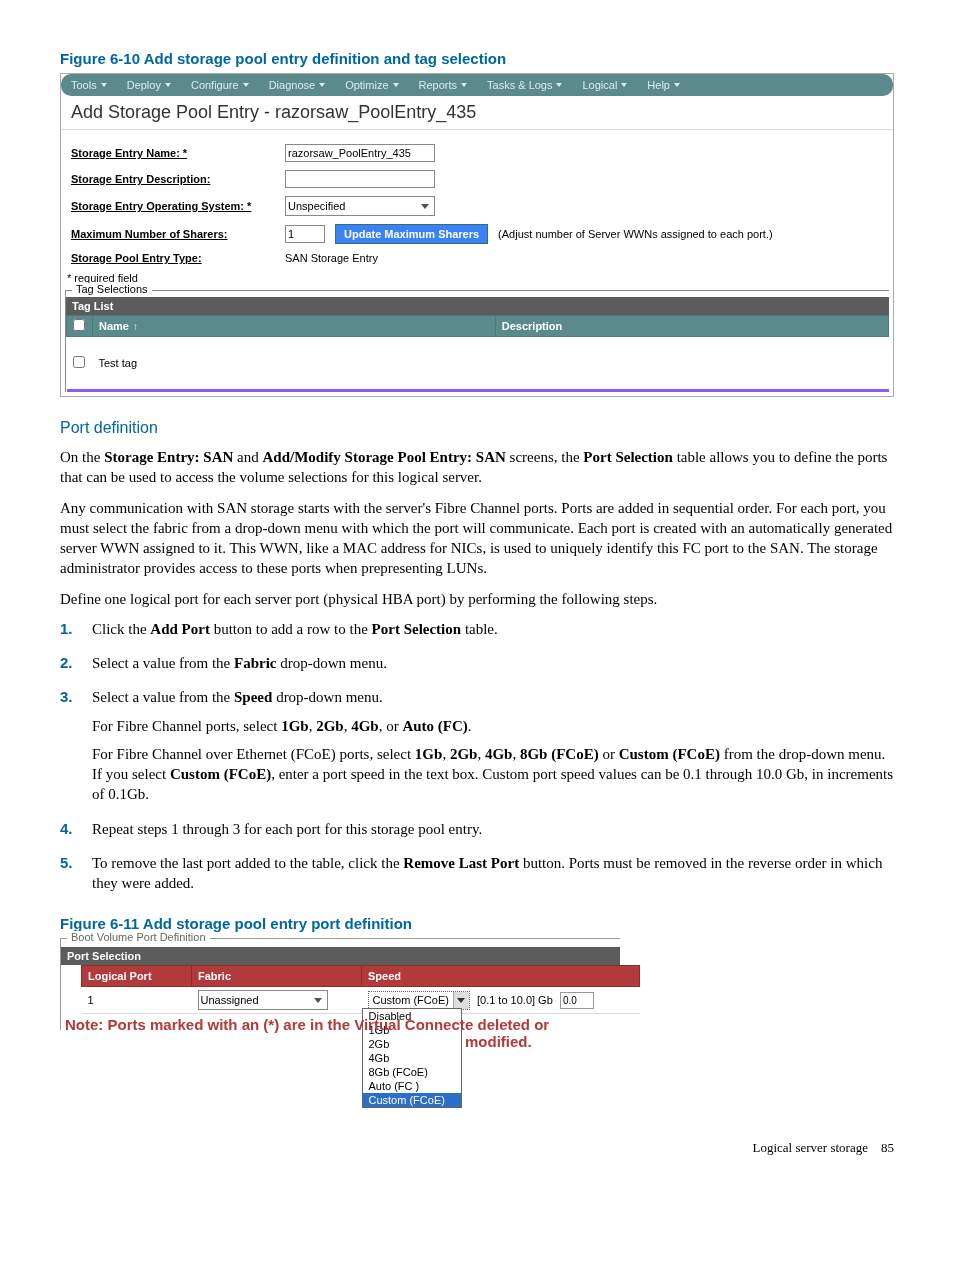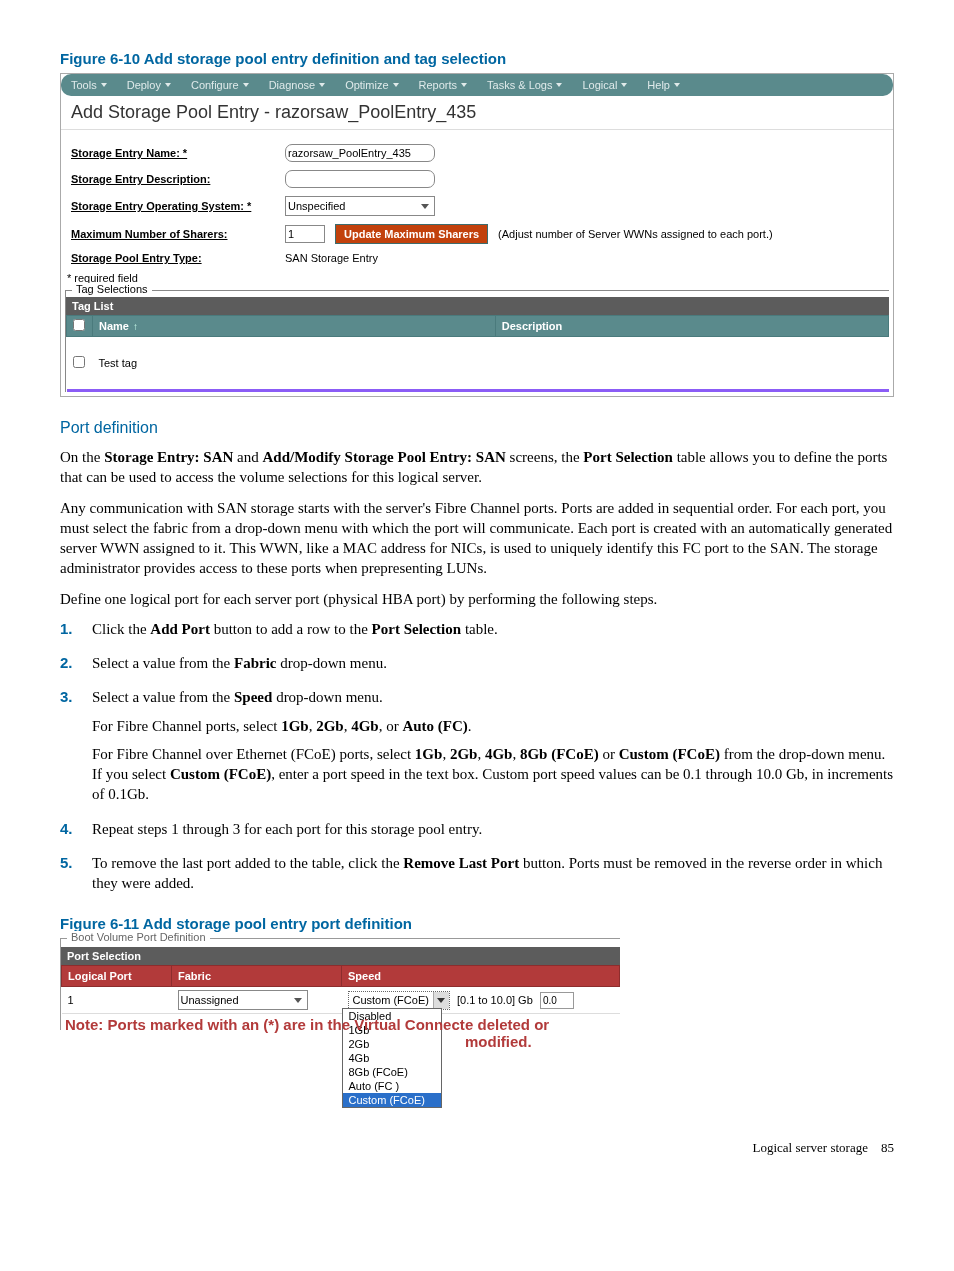--- a/index.html
+++ b/index.html
@@ -68,21 +68,21 @@
     font-weight: bold;
     text-decoration: underline;
   }
   .form-input {
     font-family: Arial, Helvetica, sans-serif;
     font-size: 11px;
     border: 1px solid #888;
     padding: 1px 2px;
     height: 18px;
   }
-  .form-input.wide { width: 150px; border-radius: 7px; }
+  .form-input.wide { width: 150px; }
   .form-input.small { width: 40px; }
   .form-select {
     font-family: Arial, Helvetica, sans-serif;
     font-size: 11px;
     border: 1px solid #888;
     height: 20px;
     width: 150px;
     padding: 1px 2px;
     background: #fff;
     appearance: none;
@@ -92,21 +92,21 @@
   .select-wrap::after {
     content: "";
     position: absolute;
     right: 6px; top: 8px;
     border-left: 4px solid transparent;
     border-right: 4px solid transparent;
     border-top: 5px solid #555;
     pointer-events: none;
   }
   .btn {
-    background: #c2410c;
+    background: #3b82f6;
     color: #fff;
     font-family: Arial, Helvetica, sans-serif;
     font-size: 11px;
     font-weight: bold;
     border: 1px solid #3c6c6e;
     padding: 3px 8px;
     cursor: pointer;
     margin-left: 10px;
   }
   .hint {
@@ -182,21 +182,21 @@
     padding-top: 8px;
   }
   .port-frame .legend {
     position: absolute; top: -8px; left: 6px;
     background: #fff; padding: 0 4px; color: #666; font-size: 11px;
   }
   .port-subhead {
     background: #5c5c5c; color: #fff; font-weight: bold;
     padding: 3px 6px; font-size: 11px;
   }
-  .port-table { width: 100%; border-collapse: collapse; }
+  .port-table { width: 100%; border-collapse: collapse; margin-left: 20px; }
   .port-table th {
     background: #b23a3a; color: #fff; text-align: left;
     font-weight: bold; font-size: 11px; padding: 4px 6px;
     border: 1px solid #8d2d2d;
   }
   .port-table td { padding: 3px 6px; font-size: 11px; border-bottom: 1px solid #ddd; }
   .port-note { color: #b23a3a; font-size: 15px; padding: 2px 4px; font-weight: bold; }
   .combo {
     display: inline-flex; align-items: center;
     border: 1px dotted #666; background: #fff; height: 19px;

